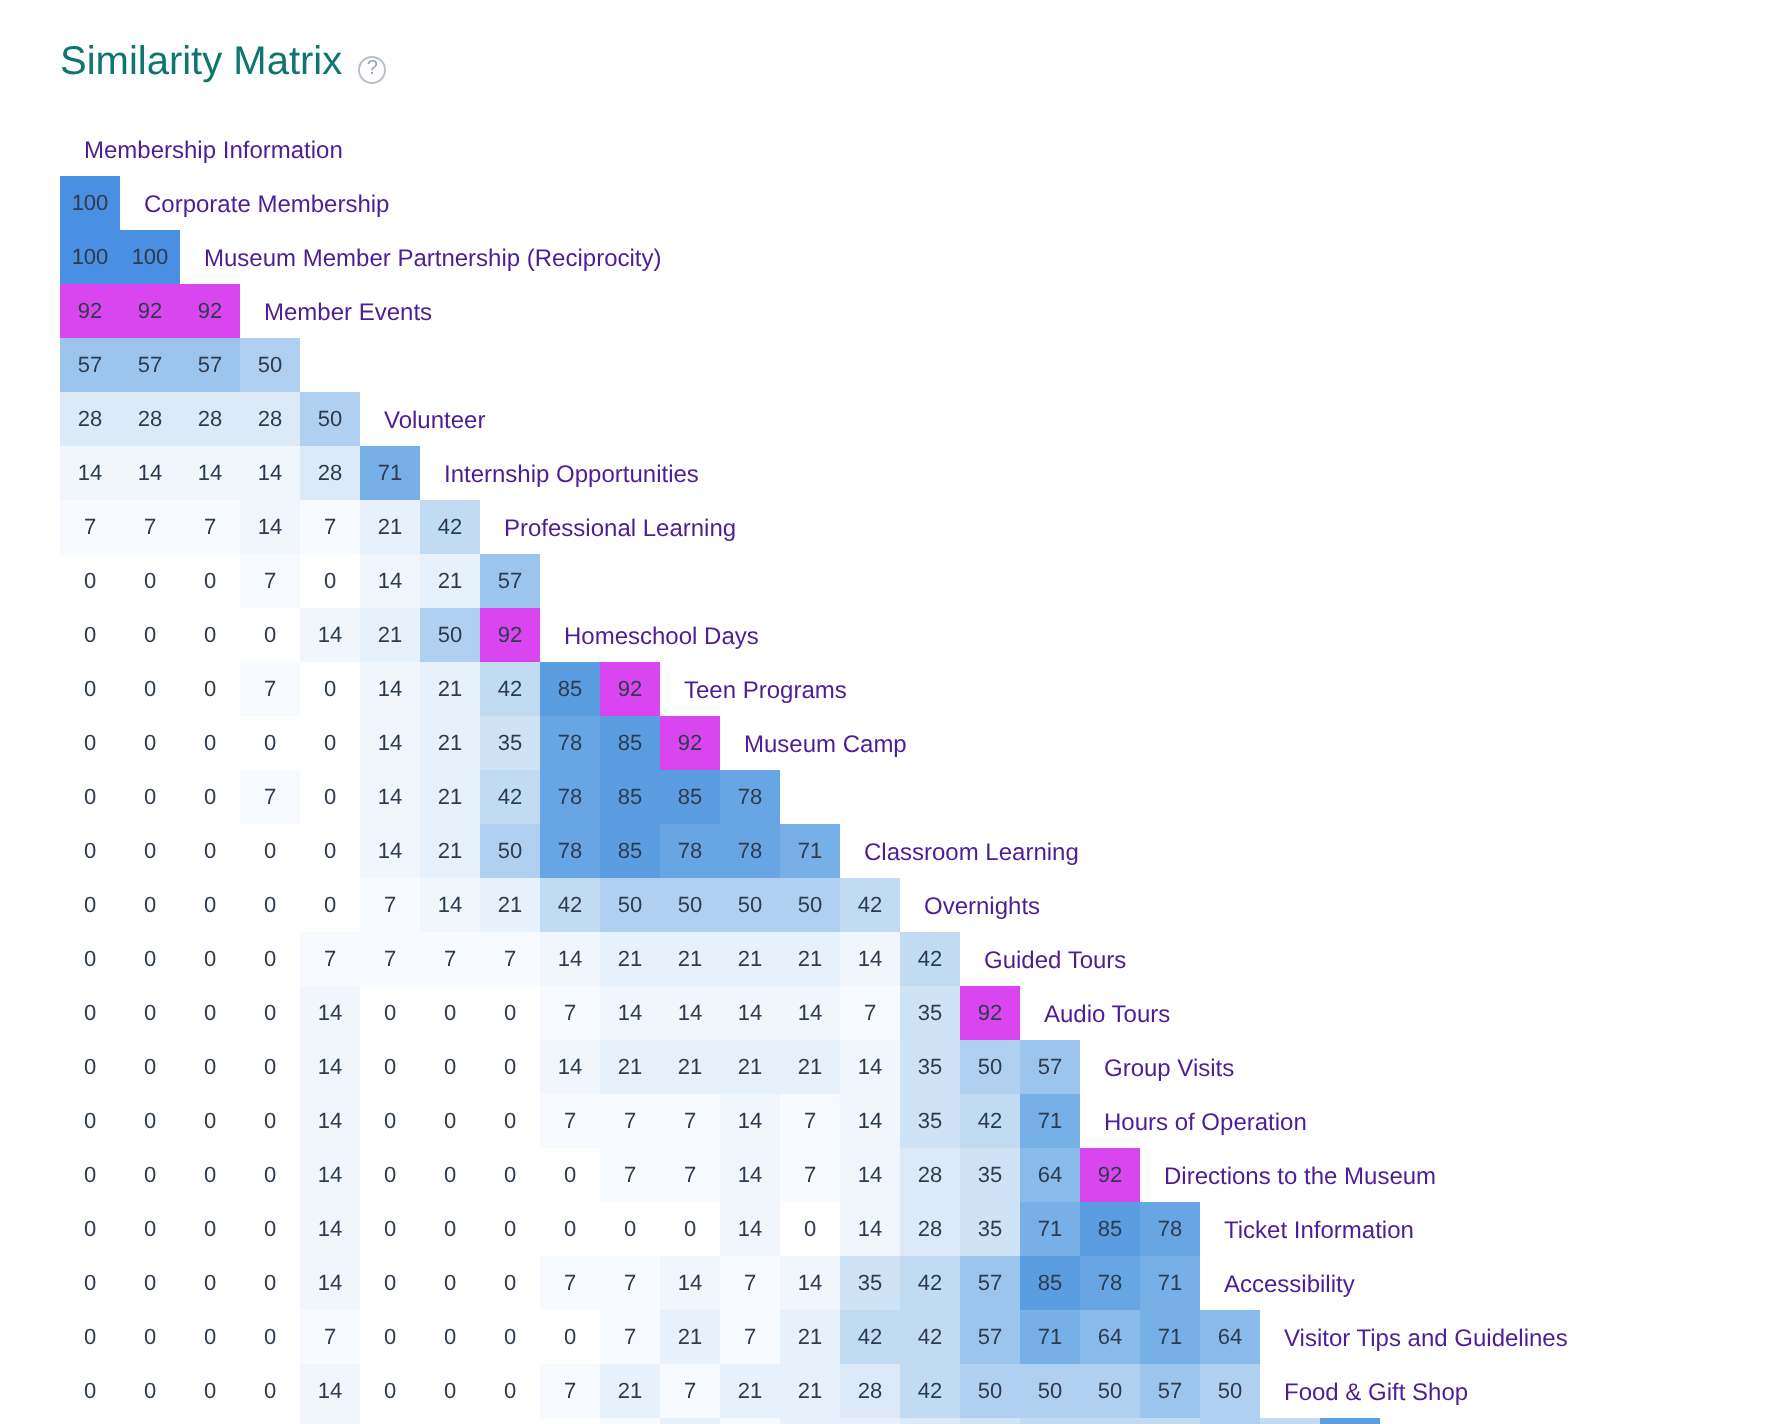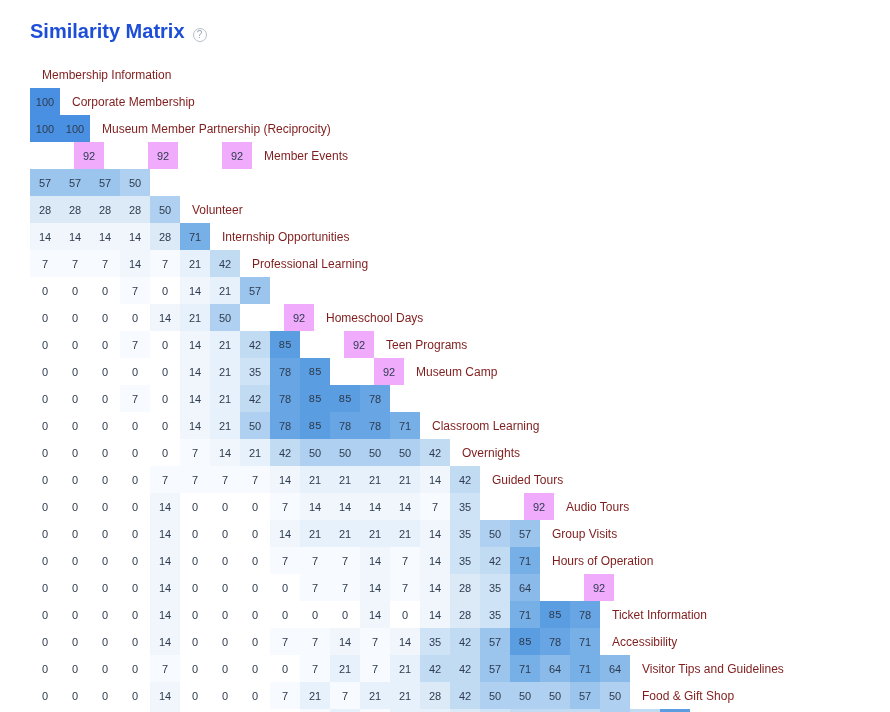--- a/index.html
+++ b/index.html
@@ -12,22 +12,22 @@
     width: 890px;
   }
   .title-row {
     display: flex;
     align-items: baseline;
     gap: 8px;
     margin-bottom: 18px;
   }
   .title {
     font-size: 20px;
-    font-weight: 700;
-    color: #1d4ed8;
+    font-weight: 400;
+    color: #0f766e;
   }
   .help {
     width: 14px; height: 14px;
     border-radius: 50%;
     border: 1px solid #b7bfc9;
     display: inline-flex;
     align-items: center; justify-content: center;
     font-size: 10px; color: #9aa3af;
     cursor: pointer;
   }
@@ -45,42 +45,42 @@
     display: flex;
     align-items: center;
     justify-content: center;
     font-size: 11px;
     color: #2e3b4e;
     cursor: pointer;
     flex-shrink: 0;
   }
   .row-label {
     font-size: 12px;
-    color: #7f1d1d;
+    color: #4c1d95;
     padding-left: 12px;
     white-space: nowrap;
     height: 27px;
     display: flex;
     align-items: center;
   }
   
   .v0   { background: #ffffff; }
   .v7   { background: #f7fafe; }
   .v14  { background: #f0f6fc; }
   .v21  { background: #e7f1fb; }
   .v28  { background: #dceaf8; }
   .v35  { background: #cfe3f6; }
   .v42  { background: #c1dbf3; text-align: center; }
   .v50  { background: #afd0f0; }
   .v57  { background: #9bc5ed; }
   .v64  { background: #89baea; }
   .v71  { background: #77afe7; }
   .v78  { background: #67a5e4; }
-  .v85  { background: #5a9de1; font-family: Liberation Mono, monospace; }
-  .v92  { background: #f0abfc; margin-left: 44px; }
+  .v85  { background: #5a9de1; }
+  .v92  { background: #d946ef; }
   .v100 { background: #4a90e2; }
 </style>
 </head>
 <body>
 
 <div class="title-row">
   <div class="title">Similarity Matrix</div>
   <div class="help">?</div>
 </div>
 
@@ -320,20 +320,21 @@
       <div class="cell v0">0</div>
       <div class="cell v7">7</div>
       <div class="cell v7">7</div>
       <div class="cell v14">14</div>
       <div class="cell v7">7</div>
       <div class="cell v14">14</div>
       <div class="cell v28">28</div>
       <div class="cell v35">35</div>
       <div class="cell v64">64</div>
       <div class="cell v92">92</div>
+      <div class="row-label">Directions to the Museum</div>
     </div>
     <div class="row">
       <div class="cell v0">0</div>
       <div class="cell v0">0</div>
       <div class="cell v0">0</div>
       <div class="cell v0">0</div>
       <div class="cell v14">14</div>
       <div class="cell v0">0</div>
       <div class="cell v0">0</div>
       <div class="cell v0">0</div>

